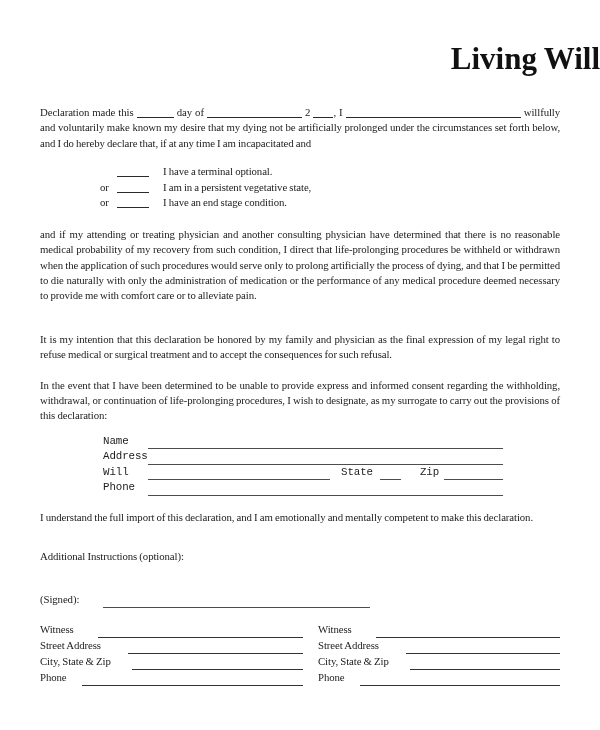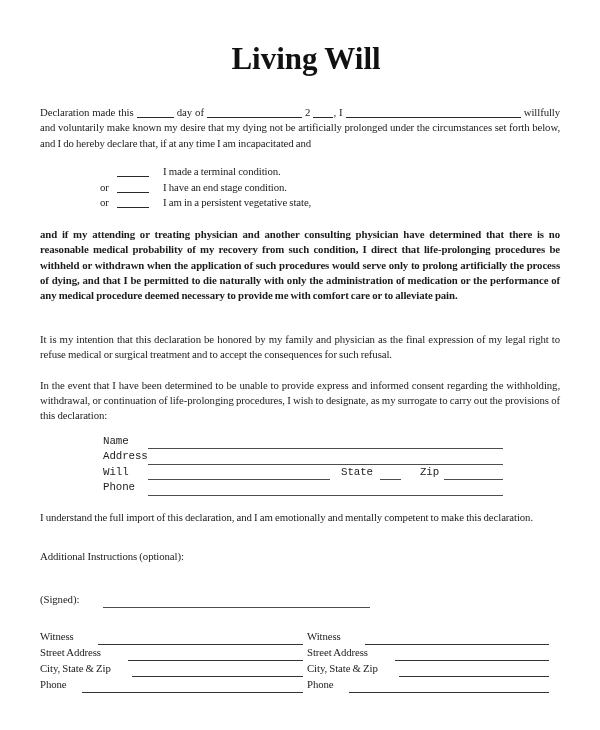--- a/index.html
+++ b/index.html
@@ -11,21 +11,21 @@
     font-family: "Liberation Serif", serif;
     font-size: 10.8px;
     line-height: 15.4px;
     letter-spacing: -0.1px;
     word-spacing: -0.4px;
     position: relative;
     overflow: hidden;
   }
   .content { padding: 0 40px; }
   .doc-title {
-    text-align: center;
+    text-align: right;
     font-size: 31px;
     line-height: 34px;
     font-weight: bold;
     letter-spacing: 0;
     margin-top: 42px;
     color: #111;
     padding-left: 12px;
   }
   p.para { text-align: justify; }
   .blank {
@@ -40,45 +40,45 @@
   .b-month { width: 95px; }
   .b-year  { width: 20px; }
   .b-name1 { width: 175px; }
   
   .conditions { margin-top: 13px; padding-left: 60px; }
   .cond-row { display: block; height: 15.5px; white-space: nowrap; }
   .or-cell { display: inline-block; width: 17px; }
   .b-cond { width: 32px; }
   .cond-text { margin-left: 14px; }
   
-  .p2 { margin-top: 16px; font-weight: bold; }
+  .p2 { margin-top: 16px; }
   .p3 { margin-top: 28px; }
   .p4 { margin-top: 15px; }
   .p5 { margin-top: 14px; }
   
   .fields { margin-top: 10px; margin-left: 63px; width: 400px; }
   .f-row { display: flex; align-items: flex-end; height: 15.5px; font-family: Liberation Mono, monospace; }
   .f-label { width: 45px; flex: 0 0 auto; }
   .f-line { flex: 1 1 auto; border-bottom: 1.5px solid #4d4d4d; height: 1px; }
   .f-line-city { flex: 0 0 182px; }
   .lbl-state { margin-left: 11px; flex: 0 0 auto; }
   .f-line-state { flex: 0 0 21px; margin-left: 7px; }
   .lbl-zip { margin-left: 19px; flex: 0 0 auto; }
   .f-line-zip { margin-left: 5px; }
   
   .addl { margin-top: 24px; }
   .signed-row { margin-top: 27px; display: flex; align-items: flex-end; height: 16px; }
   .signed-label { flex: 0 0 63px; }
   .signed-line { flex: 0 0 267px; border-bottom: 1.5px solid #4d4d4d; height: 1px; }
   
   .witness-grid {
-    margin-top: 21px;
+    margin-top: 14px;
     display: grid;
     grid-template-columns: 263px 242px;
-    column-gap: 4px;
+    column-gap: 15px;
   }
   .w-row { display: flex; align-items: flex-end; height: 16px; }
   .w-label { flex: 0 0 auto; }
   .w-line { flex: 1 1 auto; border-bottom: 1.2px solid #333; height: 1px; }
   .wl-witness { width: 58px; }
   .wl-street  { width: 88px; }
   .wl-citystzip { width: 92px; }
   .wl-phone   { width: 42px; }
 </style>
 </head>
@@ -94,27 +94,27 @@
       <span>day of</span>
       <span class="blank b-month"></span>
       <span>2</span>
       <span class="blank b-year"></span><span>, I</span>
       <span class="blank b-name1"></span>
       <span>willfully and voluntarily make known my desire that my dying not be artificially prolonged under the circumstances set forth below, and I do hereby declare that, if at any time I am incapacitated and</span>
     </p>
 
     <div class="conditions">
       <div class="cond-row">
-        <span class="or-cell"></span><span class="blank b-cond"></span><span class="cond-text">I made a terminal condition.</span>
+        <span class="or-cell"></span><span class="blank b-cond"></span><span class="cond-text">I have a terminal optional.</span>
+      </div>
+      <div class="cond-row">
+        <span class="or-cell">or</span><span class="blank b-cond"></span><span class="cond-text">I am in a persistent vegetative state,</span>
       </div>
       <div class="cond-row">
         <span class="or-cell">or</span><span class="blank b-cond"></span><span class="cond-text">I have an end stage condition.</span>
-      </div>
-      <div class="cond-row">
-        <span class="or-cell">or</span><span class="blank b-cond"></span><span class="cond-text">I am in a persistent vegetative state,</span>
       </div>
     </div>
 
     <p class="para p2">and if my attending or treating physician and another consulting physician have determined that there is no reasonable medical probability of my recovery from such condition, I direct that life-prolonging procedures be withheld or withdrawn when the application of such procedures would serve only to prolong artificially the process of dying, and that I be permitted to die naturally with only the administration of medication or the performance of any medical procedure deemed necessary to provide me with comfort care or to alleviate pain.</p>
 
     <p class="para p3">It is my intention that this declaration be honored by my family and physician as the final expression of my legal right to refuse medical or surgical treatment and to accept the consequences for such refusal.</p>
 
     <p class="para p4">In the event that I have been determined to be unable to provide express and informed consent regarding the withholding, withdrawal, or continuation of life-prolonging procedures, I wish to designate, as my surrogate to carry out the provisions of this declaration:</p>
 
     <div class="fields">

